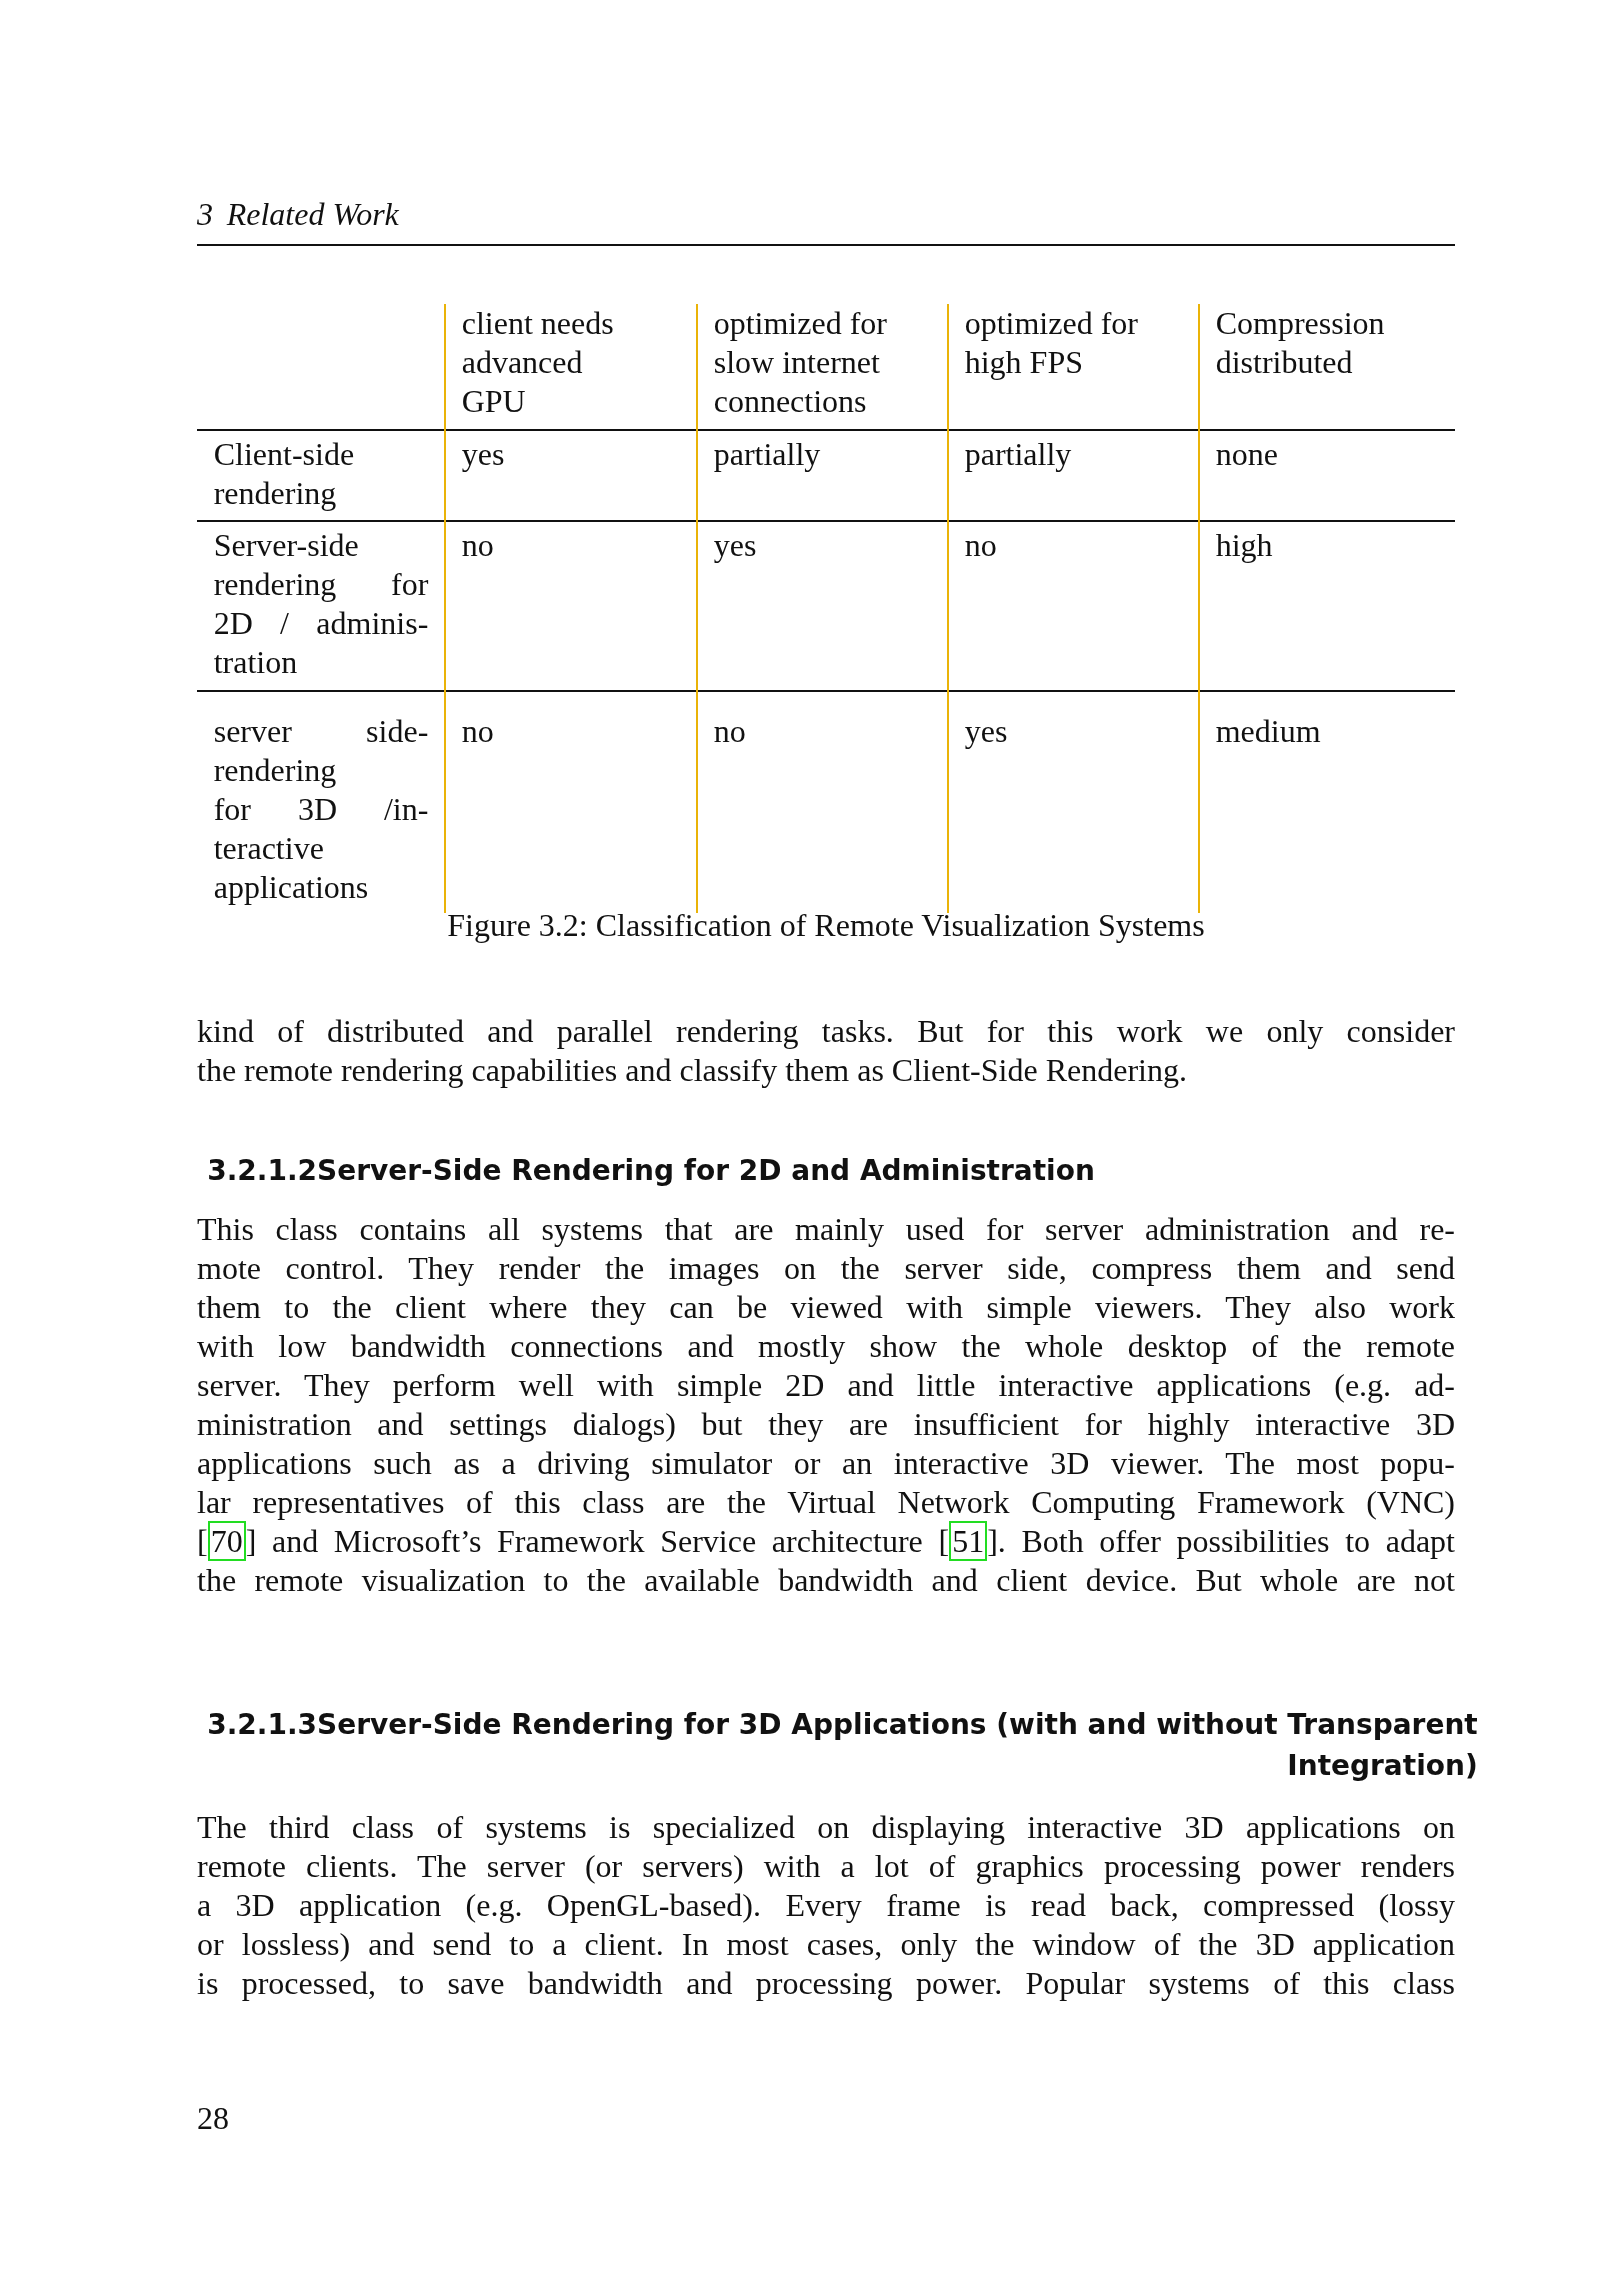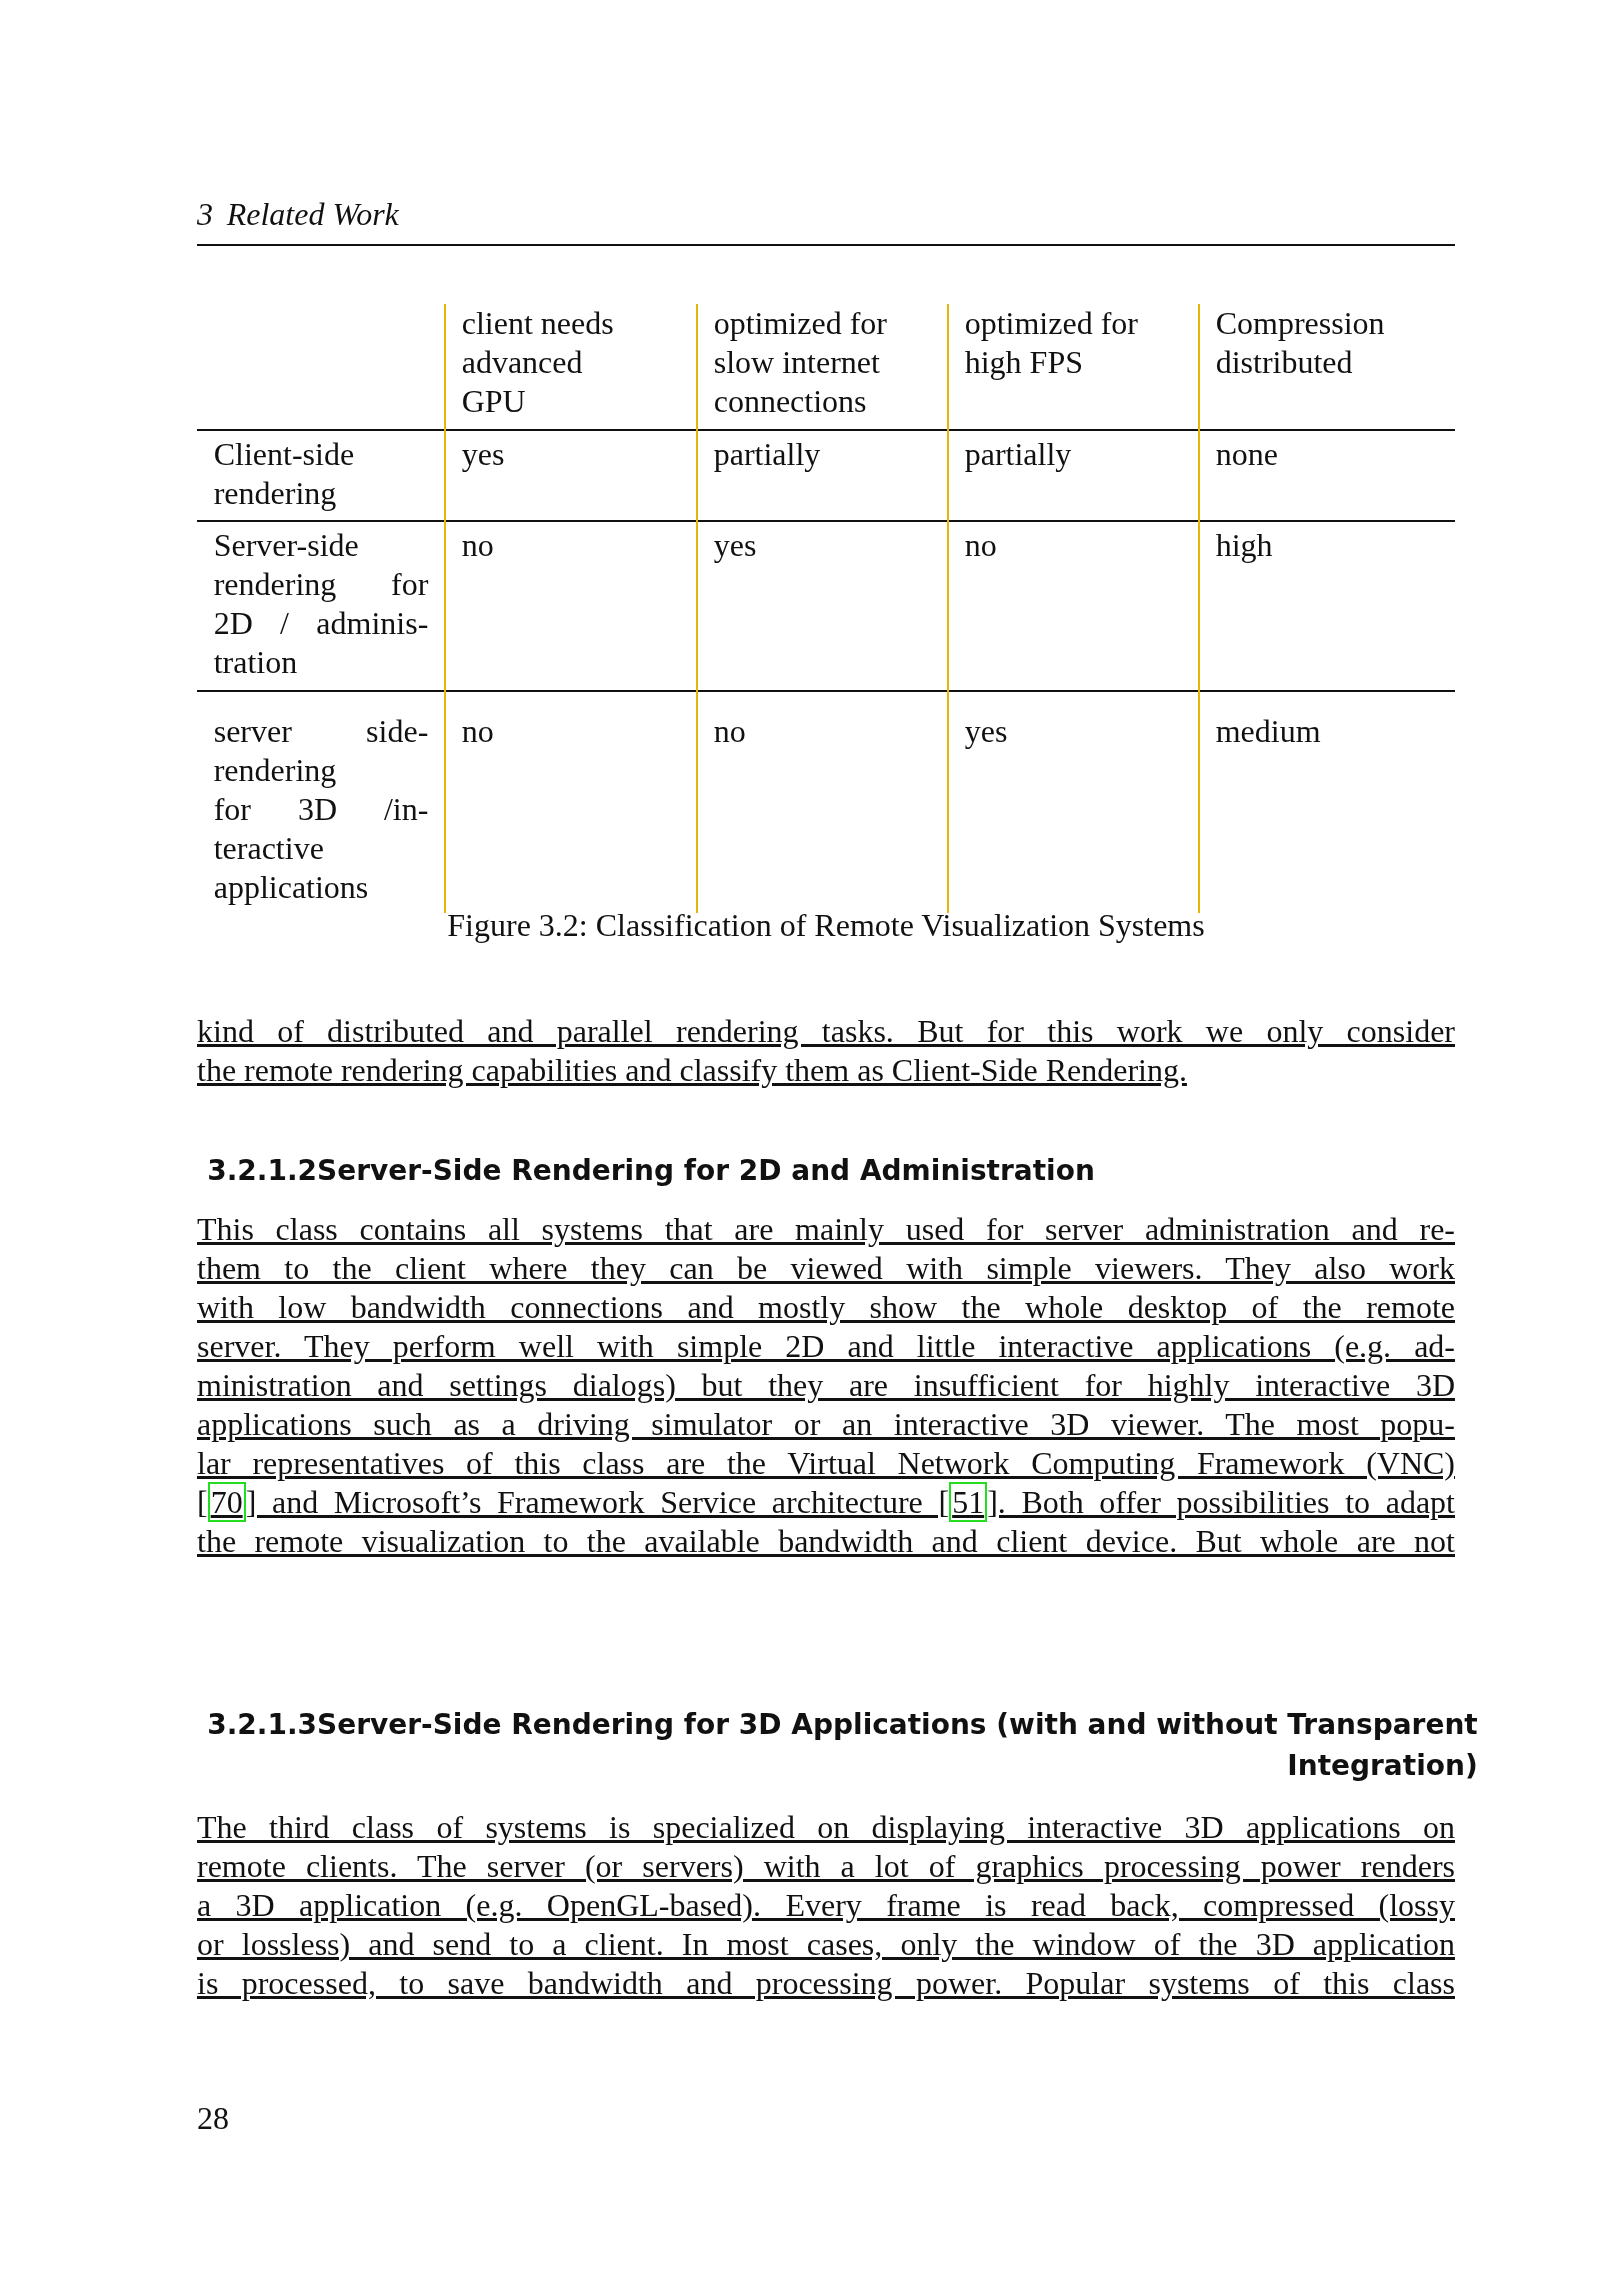--- a/index.html
+++ b/index.html
@@ -20,21 +20,21 @@
   .tbl tr.hdr td { padding-top: 0; height: 116px; }
   .tbl tr.r1 td { height: 75px; padding-top: 3.9px; }
   .tbl tr.r2 td { height: 153px; padding-top: 3.9px; }
   .tbl tr.r3 td { height: 201px; padding-top: 20px; padding-bottom: 0; }
   .line { display: block; }
   .spread { display: flex; justify-content: space-between; }
 
   .caption { position: absolute; left: 197px; width: 1258px; top: 907px; text-align: center; font-size: 32px; }
 
   .para { position: absolute; left: 197px; width: 1258px; font-size: 32px; line-height: 39px; }
-  .para .ln { display: block; text-align: justify; text-align-last: justify; white-space: nowrap; text-decoration: underline; }
+  .para .ln { display: block; text-align: justify; text-align-last: justify; white-space: nowrap; }
   .para .ln.last { text-align-last: left; }
   .heading { position: absolute; left: 197px; font-family: "DejaVu Sans", "Liberation Sans", sans-serif;
              font-weight: bold; font-size: 28px; line-height: 41px; text-align: right; }
   .heading .hnum { display: inline-block; width: 120px; }
   .heading .cont { display: block; padding-left: 120px; }
   .cite { border: 2px solid #22dd22; padding: 0 1px; }
   .page-number { position: absolute; left: 197px; top: 2100px; font-size: 32px; }
 </style>
 </head>
 <body>
@@ -120,20 +120,21 @@
   <span class="ln">kind of distributed and parallel rendering tasks.  But for this work we only consider</span>
   <span class="ln last">the remote rendering capabilities and classify them as Client-Side Rendering.</span>
 </div>
 
 <div class="heading" style="top: 1150px;">
   <span class="hnum">3.2.1.2</span><span>Server-Side Rendering for 2D and Administration</span>
 </div>
 
 <div class="para" style="top: 1210px;">
   <span class="ln">This class contains all systems that are mainly used for server administration and re-</span>
+  <span class="ln">mote control.  They render the images on the server side, compress them and send</span>
   <span class="ln">them to the client where they can be viewed with simple viewers.  They also work</span>
   <span class="ln">with low bandwidth connections and mostly show the whole desktop of the remote</span>
   <span class="ln">server.  They perform well with simple 2D and little interactive applications (e.g.  ad-</span>
   <span class="ln">ministration and settings dialogs) but they are insufficient for highly interactive 3D</span>
   <span class="ln">applications such as a driving simulator or an interactive 3D viewer. The most popu-</span>
   <span class="ln">lar representatives of this class are the Virtual Network Computing Framework (VNC)</span>
   <span class="ln"><span>[</span><span class="cite">70</span><span>] and Microsoft’s Framework Service architecture [</span><span class="cite">51</span><span>]. Both offer possibilities to adapt</span></span>
   <span class="ln">the remote visualization to the available bandwidth and client device. But whole are not</span>
 </div>
 

